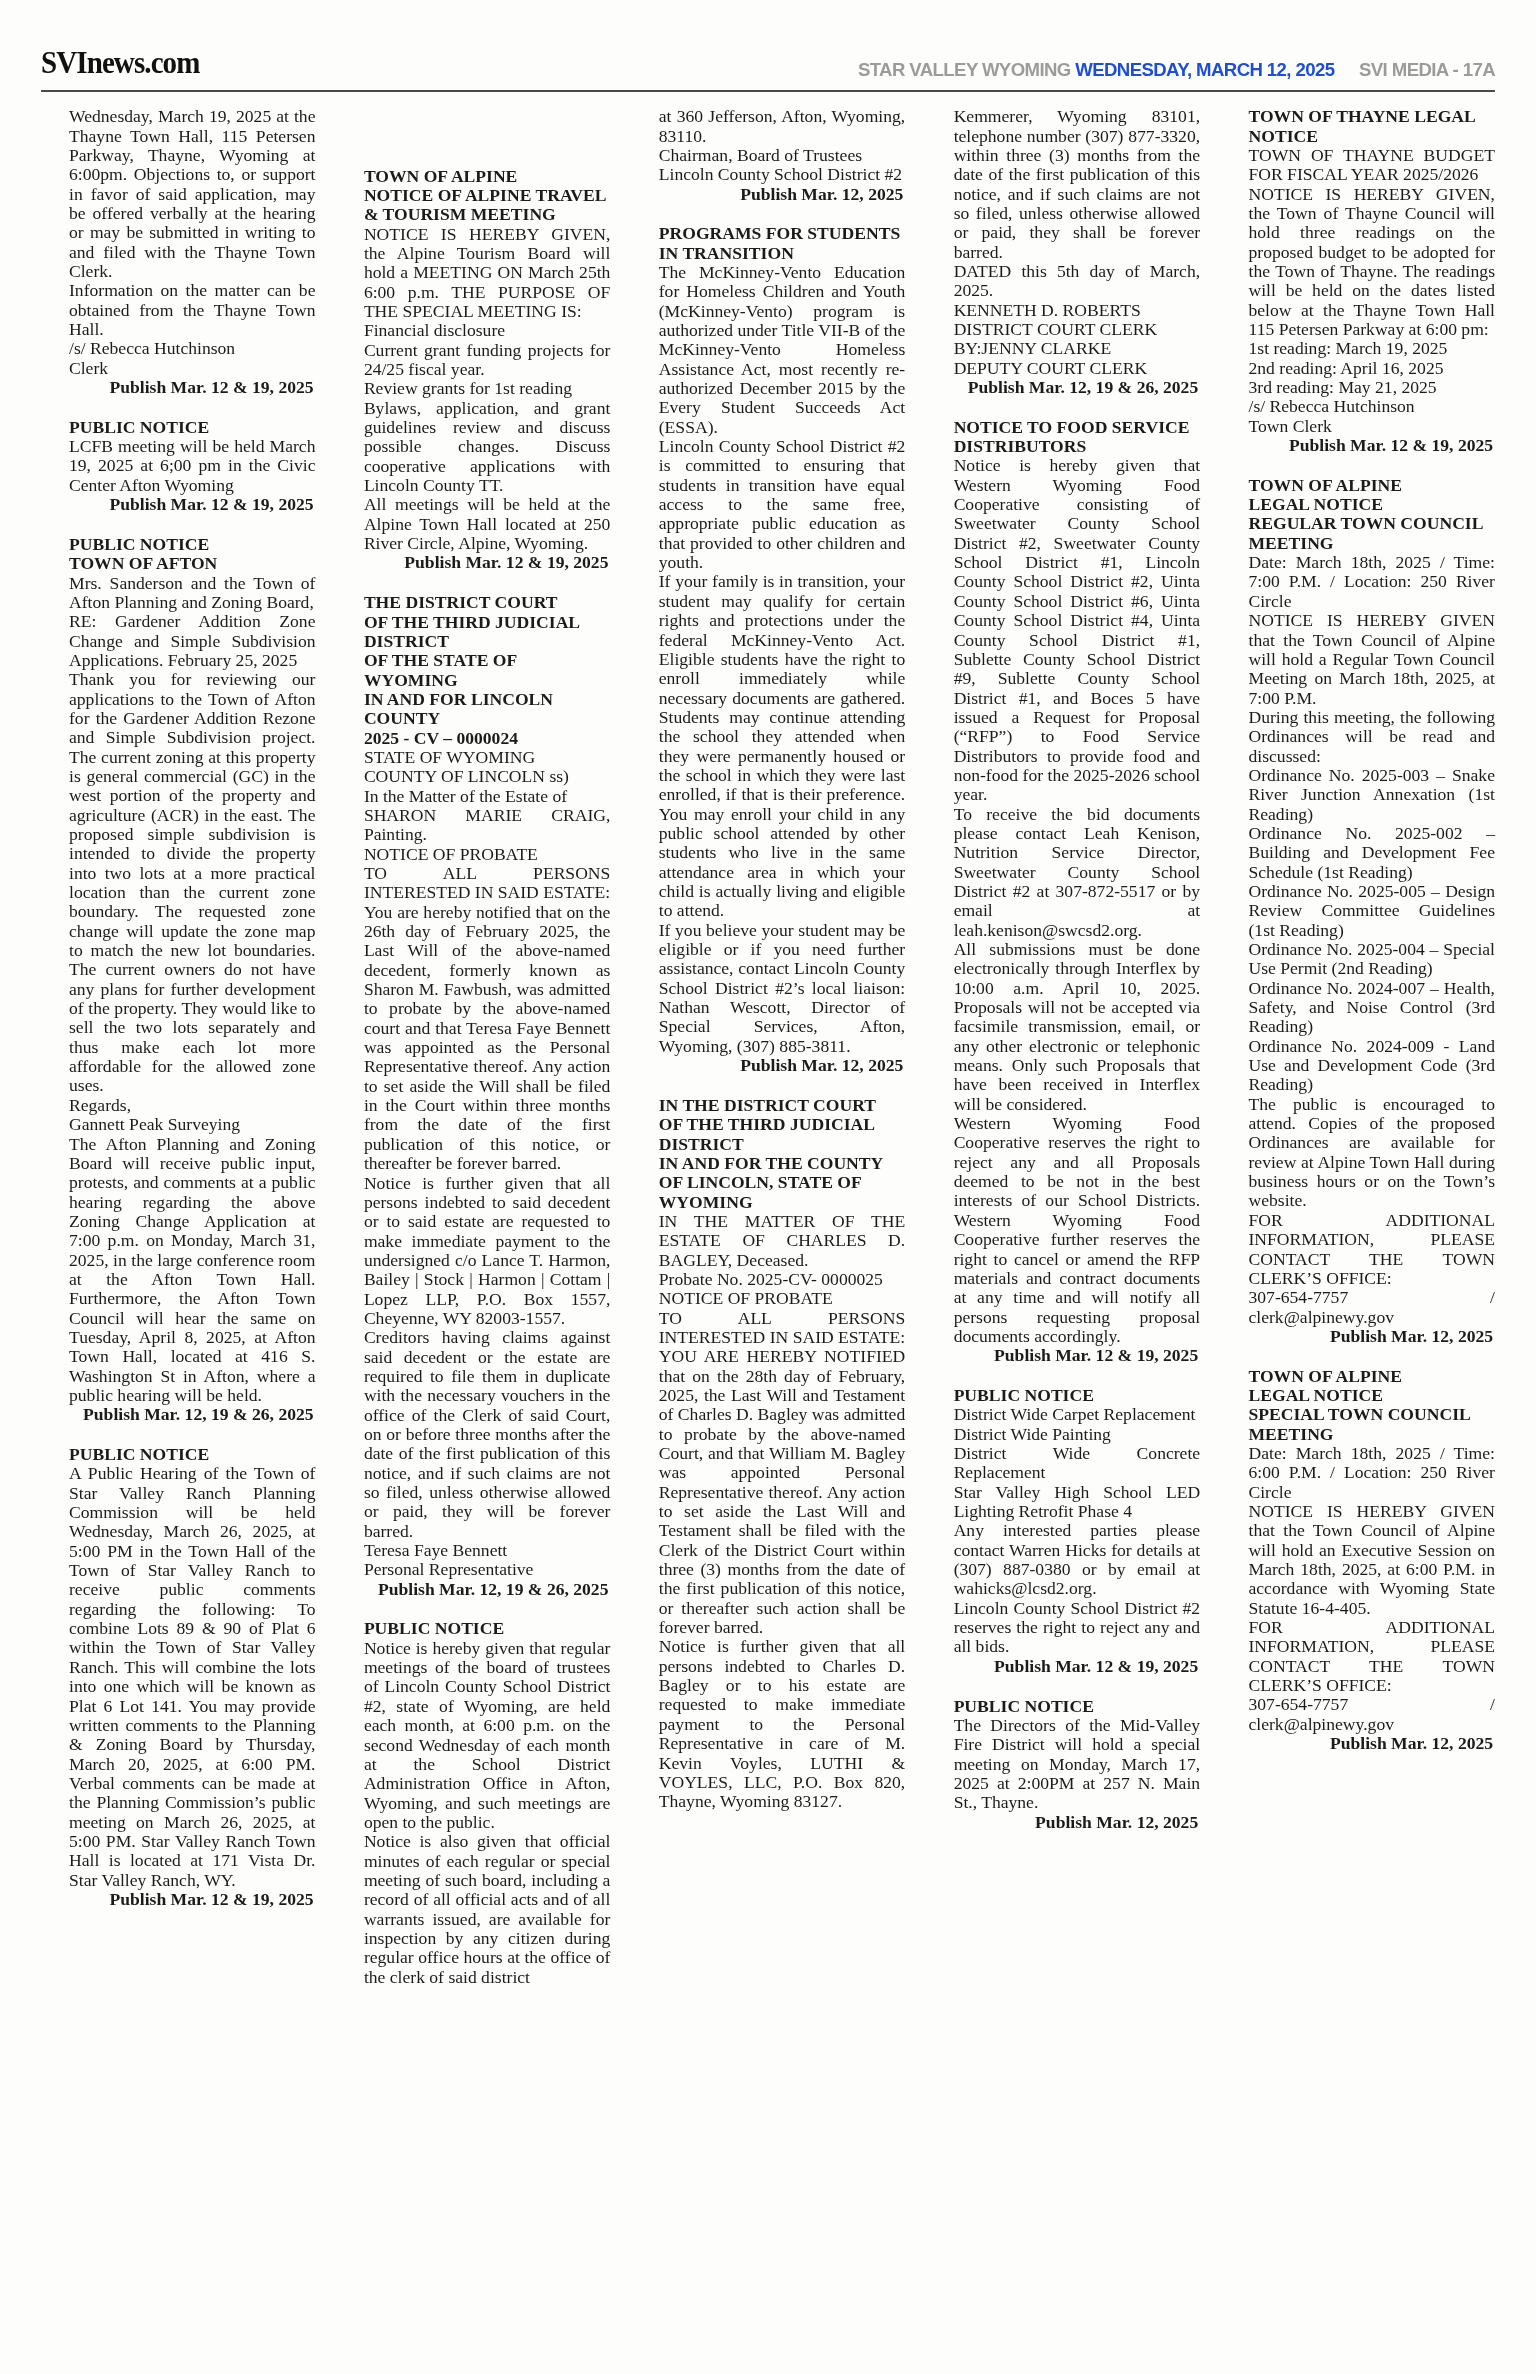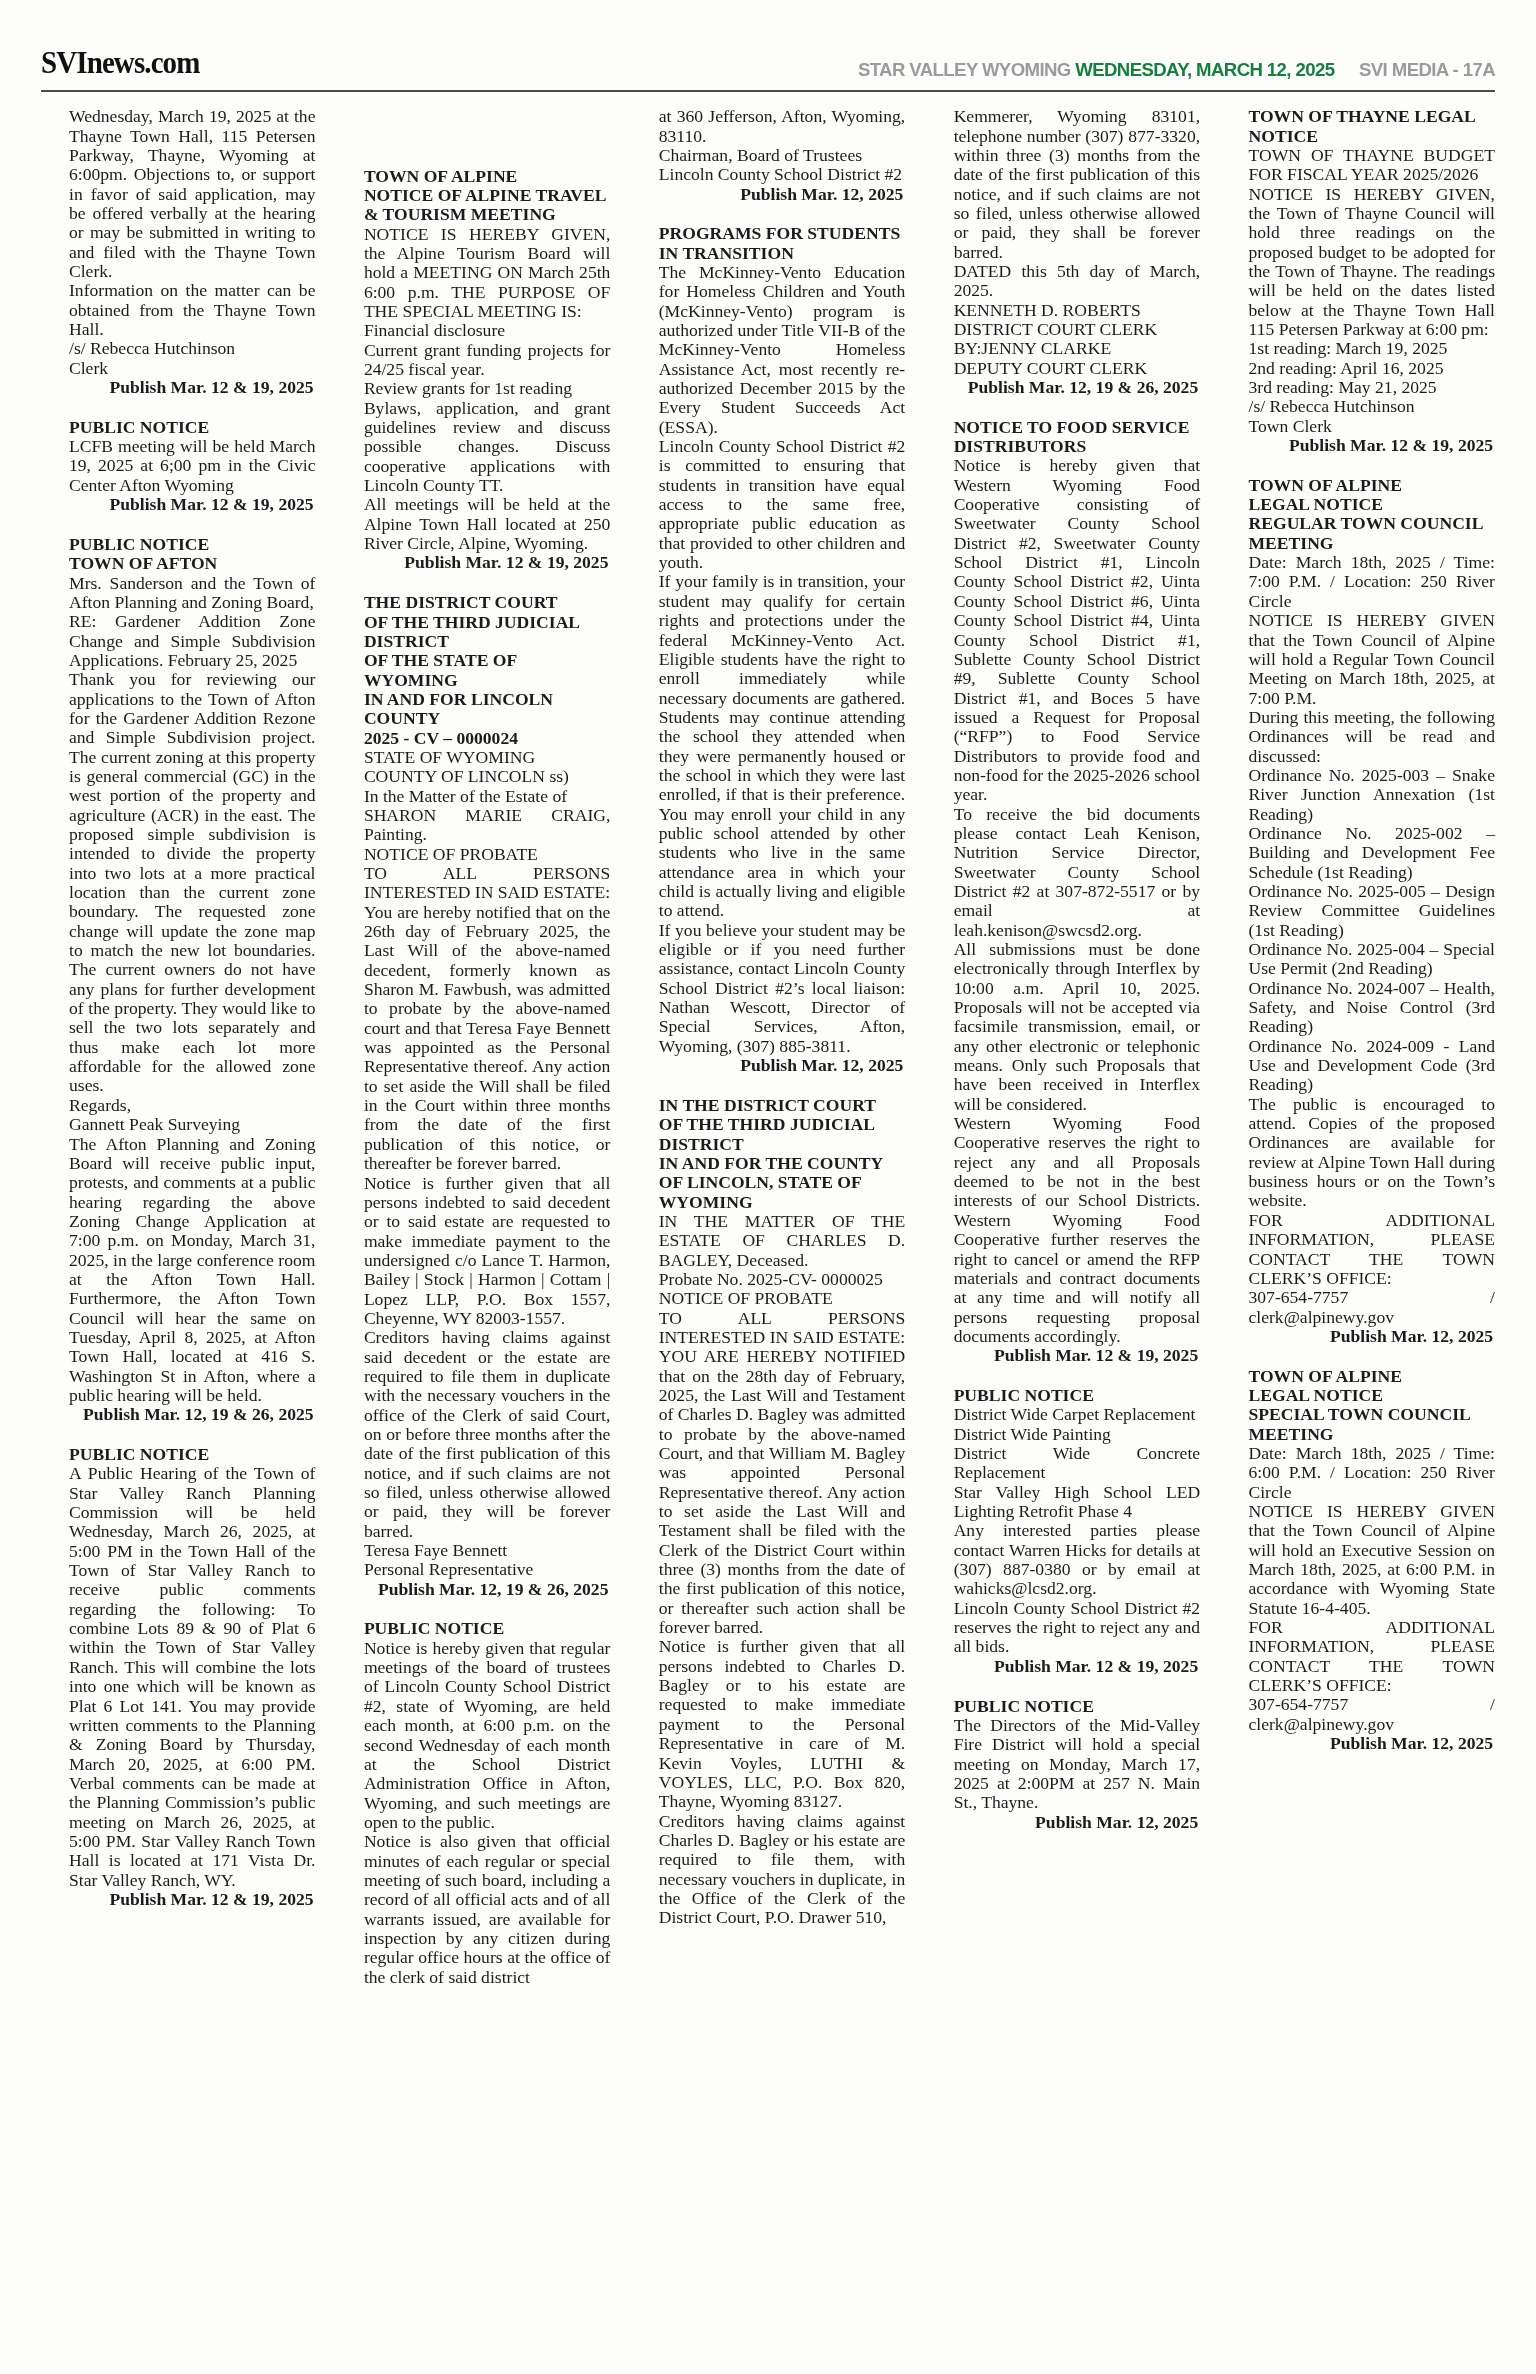--- a/index.html
+++ b/index.html
@@ -21,21 +21,21 @@
     font-weight: 700; font-size: 29px; letter-spacing: -0.9px;
     transform: scaleY(1.08); transform-origin: left bottom;
     color: #111;
   }
   .header-meta {
     font-family: "Liberation Sans", sans-serif;
     font-size: 18.6px; font-weight: 700; letter-spacing: -0.6px;
     white-space: nowrap;
   }
   .header-meta .hm-gray { color: #9b9b9b; margin-left: 20px; }
-  .header-meta .hm-dark { color: #15803d; }
+  .header-meta .hm-dark { color: #1d4ed8; }
 
   .rule { height: 1.9px; background: #4a4a4a; margin: 0 41px; }
 
   .columns {
     display: flex; gap: 20.4px;
     padding: 15px 41px 0 41px;
     box-sizing: border-box;
   }
   .col { flex: 1 1 0; min-width: 0; font-size: 17.6px; line-height: 1.1; margin-left: 28px; }
 
@@ -135,21 +135,20 @@
 DISTRICT
 IN AND FOR THE COUNTY
 OF LINCOLN, STATE OF
 WYOMING</div>
         <div class="blk para">IN THE MATTER OF THE ESTATE OF CHARLES D. BAGLEY, Deceased.</div>
         <div class="blk line">Probate No. 2025-CV- 0000025</div>
         <div class="blk line">NOTICE OF PROBATE</div>
         <div class="blk para">TO ALL PERSONS INTERESTED IN SAID ESTATE:</div>
         <div class="blk para">YOU ARE HEREBY NOTIFIED that on the 28th day of February, 2025, the Last Will and Testament of Charles D. Bagley was admitted to probate by the above-named Court, and that William M. Bagley was appointed Personal Representative thereof. Any action to set aside the Last Will and Testament shall be filed with the Clerk of the District Court within three (3) months from the date of the first publication of this notice, or thereafter such action shall be forever barred.</div>
         <div class="blk para">Notice is further given that all persons indebted to Charles D. Bagley or to his estate are requested to make immediate payment to the Personal Representative in care of M. Kevin Voyles, LUTHI &amp; VOYLES, LLC, P.O. Box 820, Thayne, Wyoming 83127.</div>
-        <div class="blk para">Creditors having claims against Charles D. Bagley or his estate are required to file them, with necessary vouchers in duplicate, in the Office of the Clerk of the District Court, P.O. Drawer 510,</div>
       </div>
       <div class="col">
         <div class="blk para">Kemmerer, Wyoming 83101, telephone number (307) 877-3320, within three (3) months from the date of the first publication of this notice, and if such claims are not so filed, unless otherwise allowed or paid, they shall be forever barred.</div>
         <div class="blk para">DATED this 5th day of March, 2025.</div>
         <div class="blk line">KENNETH D. ROBERTS</div>
         <div class="blk line">DISTRICT COURT CLERK</div>
         <div class="blk line">BY:JENNY CLARKE</div>
         <div class="blk line">DEPUTY COURT CLERK</div>
         <div class="blk publish">Publish Mar. 12, 19 &amp; 26, 2025</div>
         <div class="blk heading">NOTICE TO FOOD SERVICE

